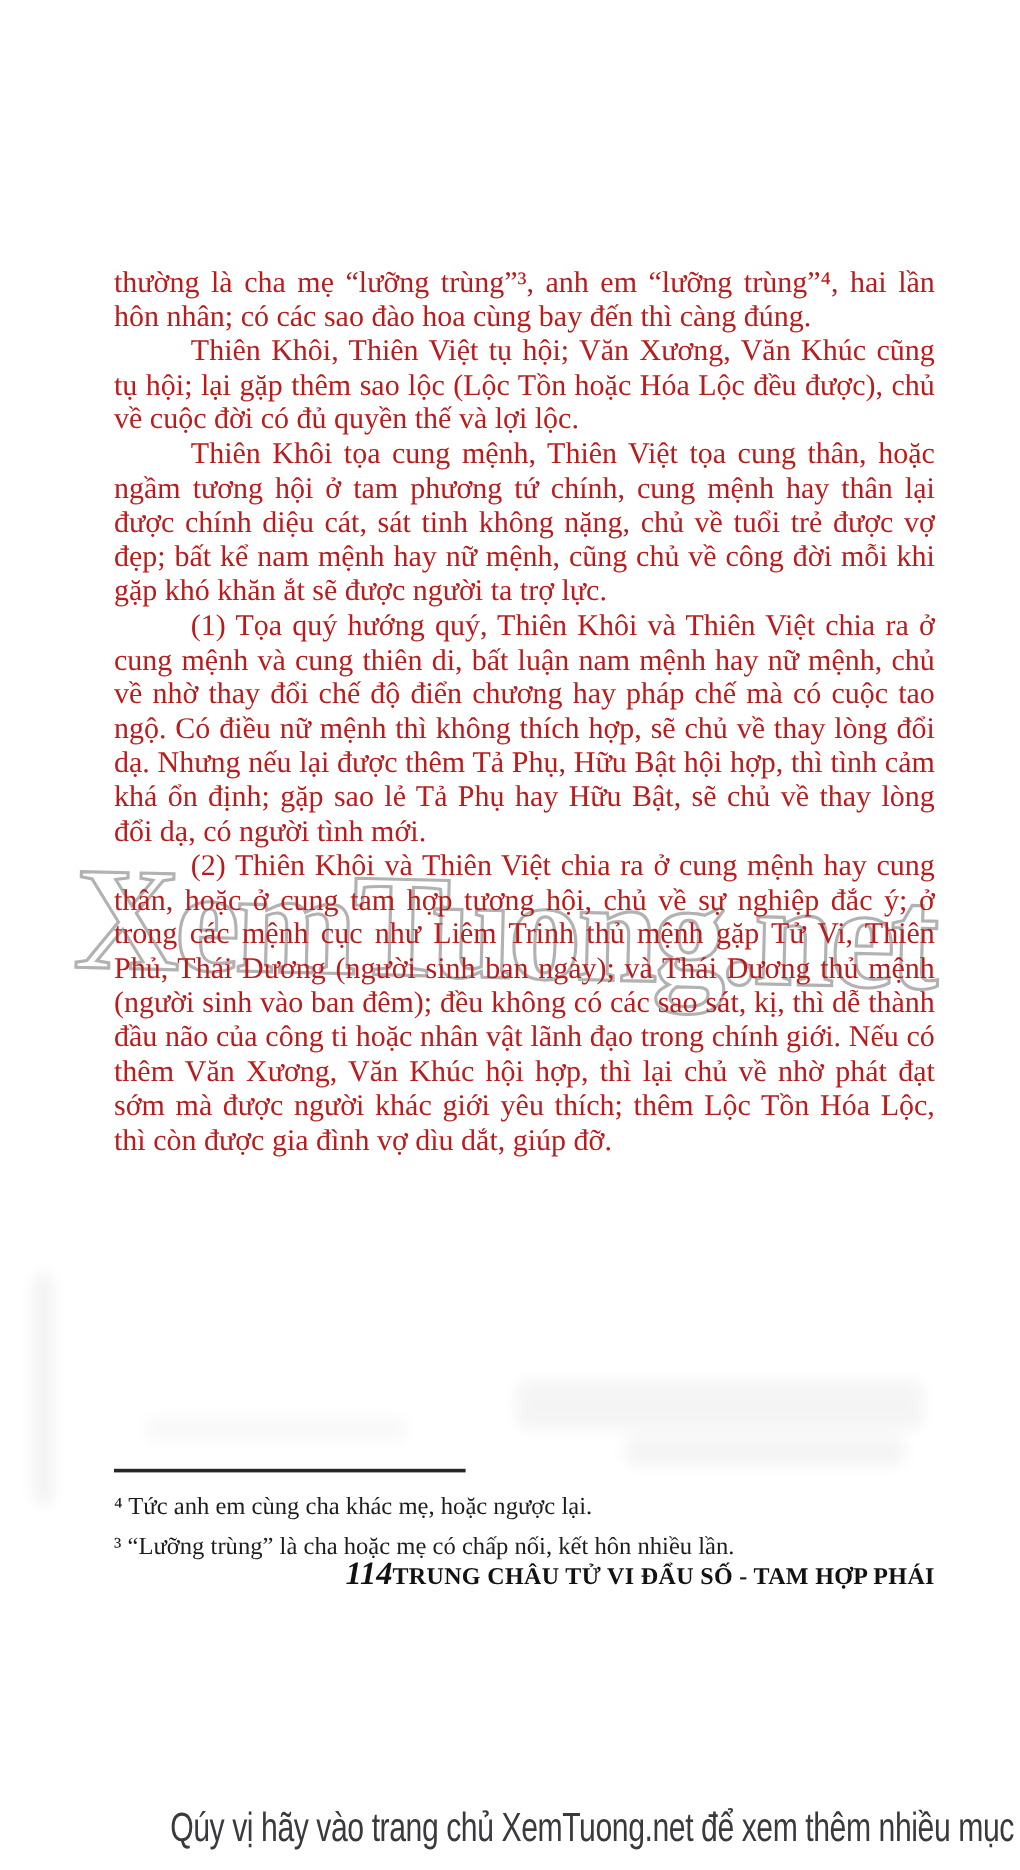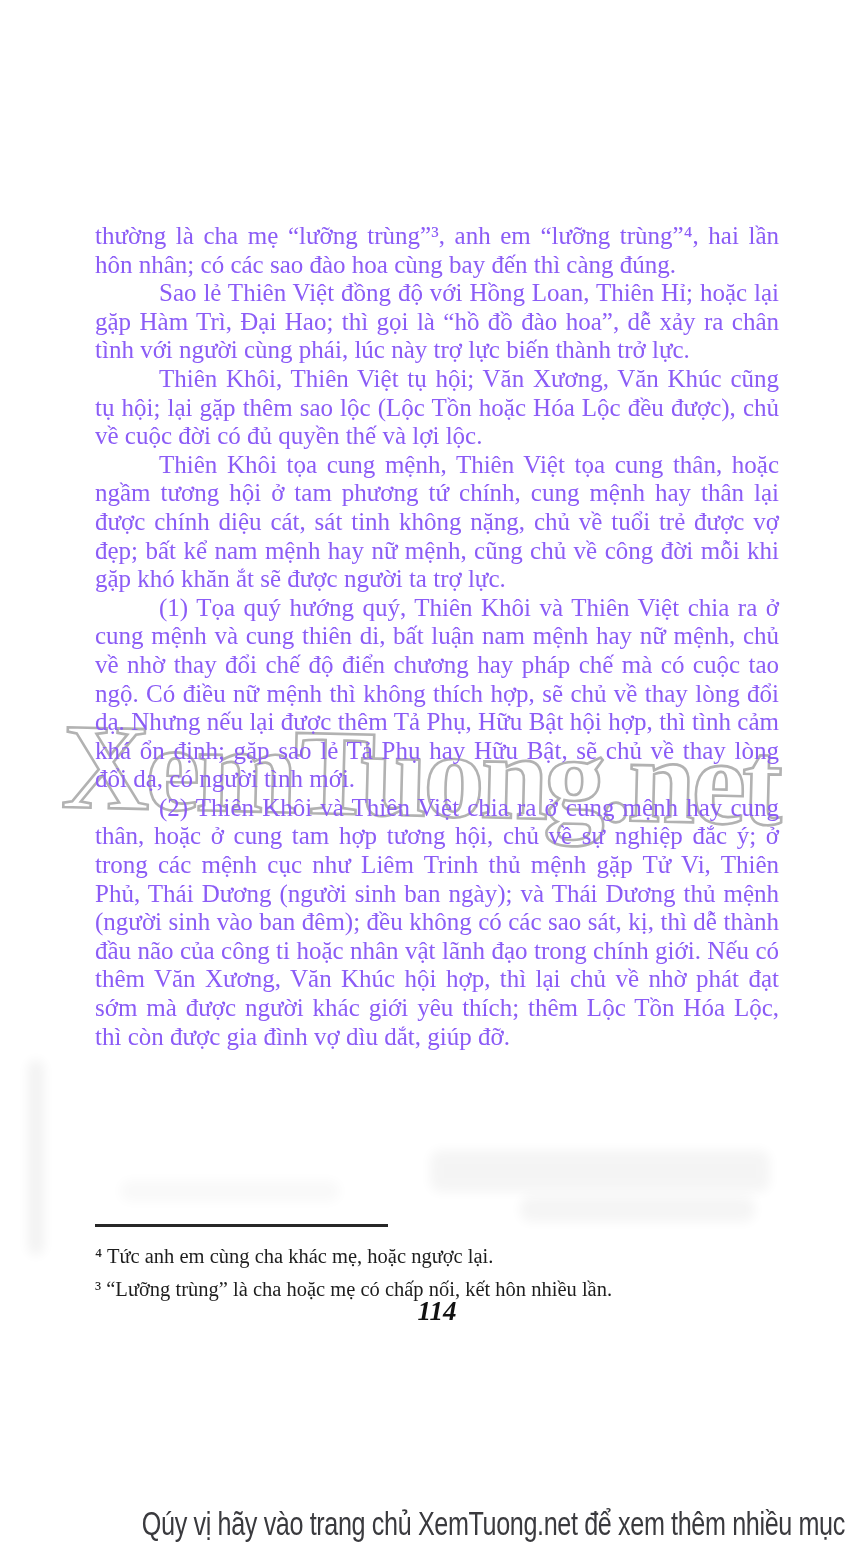--- a/index.html
+++ b/index.html
@@ -42,21 +42,21 @@
   }
 
   
   .body-text {
     position: absolute;
     left: 95px; top: 222px;
     width: 684px;
     z-index: 2;
     font-size: 25px;
     line-height: 28.6px;
-    color: #8b5cf6;
+    color: #b91c1c;
     text-align: justify;
   }
   .body-text p { margin: 0; }
   .body-text p.indent { text-indent: 64px; }
 
   
   .footnote-rule {
     position: absolute;
     left: 95px; top: 1224px;
     width: 293px; height: 3px;
@@ -75,21 +75,21 @@
   }
   .footnotes p { margin: 0; }
 
   
   .page-footer {
     position: absolute;
     left: 95px; top: 1296px;
     width: 684px;
     z-index: 2;
     display: flex;
-    justify-content: center;
+    justify-content: flex-end;
     align-items: baseline;
   }
   .page-number {
     font-style: italic;
     font-weight: 700;
     font-size: 27px;
     color: #121212;
   }
   .book-title {
     font-weight: 700;
@@ -126,34 +126,34 @@
 
   <div class="artifact art-1"></div>
   <div class="artifact art-2"></div>
   <div class="artifact art-3"></div>
   <div class="artifact art-4"></div>
 
   <div class="watermark">XemTuong.net</div>
 
   <div class="body-text">
     <p>thường là cha mẹ “lưỡng trùng”³, anh em “lưỡng trùng”⁴, hai lần hôn nhân; có các sao đào hoa cùng bay đến thì càng đúng.</p>
-    <p class="indent">Sao lẻ Thiên Việt đồng độ với Hồng Loan, Thiên Hỉ; hoặc lại gặp Hàm Trì, Đại Hao; thì gọi là “hồ đồ đào hoa”, dễ xảy ra chân tình với người cùng phái, lúc này trợ lực biến thành trở lực.</p>
     <p class="indent">Thiên Khôi, Thiên Việt tụ hội; Văn Xương, Văn Khúc cũng tụ hội; lại gặp thêm sao lộc (Lộc Tồn hoặc Hóa Lộc đều được), chủ về cuộc đời có đủ quyền thế và lợi lộc.</p>
     <p class="indent">Thiên Khôi tọa cung mệnh, Thiên Việt tọa cung thân, hoặc ngầm tương hội ở tam phương tứ chính, cung mệnh hay thân lại được chính diệu cát, sát tinh không nặng, chủ về tuổi trẻ được vợ đẹp; bất kể nam mệnh hay nữ mệnh, cũng chủ về công đời mỗi khi gặp khó khăn ắt sẽ được người ta trợ lực.</p>
     <p class="indent">(1) Tọa quý hướng quý, Thiên Khôi và Thiên Việt chia ra ở cung mệnh và cung thiên di, bất luận nam mệnh hay nữ mệnh, chủ về nhờ thay đổi chế độ điển chương hay pháp chế mà có cuộc tao ngộ. Có điều nữ mệnh thì không thích hợp, sẽ chủ về thay lòng đổi dạ. Nhưng nếu lại được thêm Tả Phụ, Hữu Bật hội hợp, thì tình cảm khá ổn định; gặp sao lẻ Tả Phụ hay Hữu Bật, sẽ chủ về thay lòng đổi dạ, có người tình mới.</p>
     <p class="indent">(2) Thiên Khôi và Thiên Việt chia ra ở cung mệnh hay cung thân, hoặc ở cung tam hợp tương hội, chủ về sự nghiệp đắc ý; ở trong các mệnh cục như Liêm Trinh thủ mệnh gặp Tử Vi, Thiên Phủ, Thái Dương (người sinh ban ngày); và Thái Dương thủ mệnh (người sinh vào ban đêm); đều không có các sao sát, kị, thì dễ thành đầu não của công ti hoặc nhân vật lãnh đạo trong chính giới. Nếu có thêm Văn Xương, Văn Khúc hội hợp, thì lại chủ về nhờ phát đạt sớm mà được người khác giới yêu thích; thêm Lộc Tồn Hóa Lộc, thì còn được gia đình vợ dìu dắt, giúp đỡ.</p>
   </div>
 
   <div class="footnote-rule"></div>
   <div class="footnotes">
     <p>⁴ Tức anh em cùng cha khác mẹ, hoặc ngược lại.</p>
     <p>³ “Lưỡng trùng” là cha hoặc mẹ có chấp nối, kết hôn nhiều lần.</p>
   </div>
 
   <div class="page-footer">
     <span class="page-number">114</span>
+    <span class="book-title">TRUNG CHÂU TỬ VI ĐẨU SỐ - TAM HỢP PHÁI</span>
   </div>
 
   <div class="banner">
     <span class="banner-inner"><span>Qúy vị hãy vào trang chủ </span><span class="banner-site">XemTuong.net</span><span> để xem thêm nhiều mục hay khác</span></span>
   </div>
 
 </div>
 
 </body></html>

